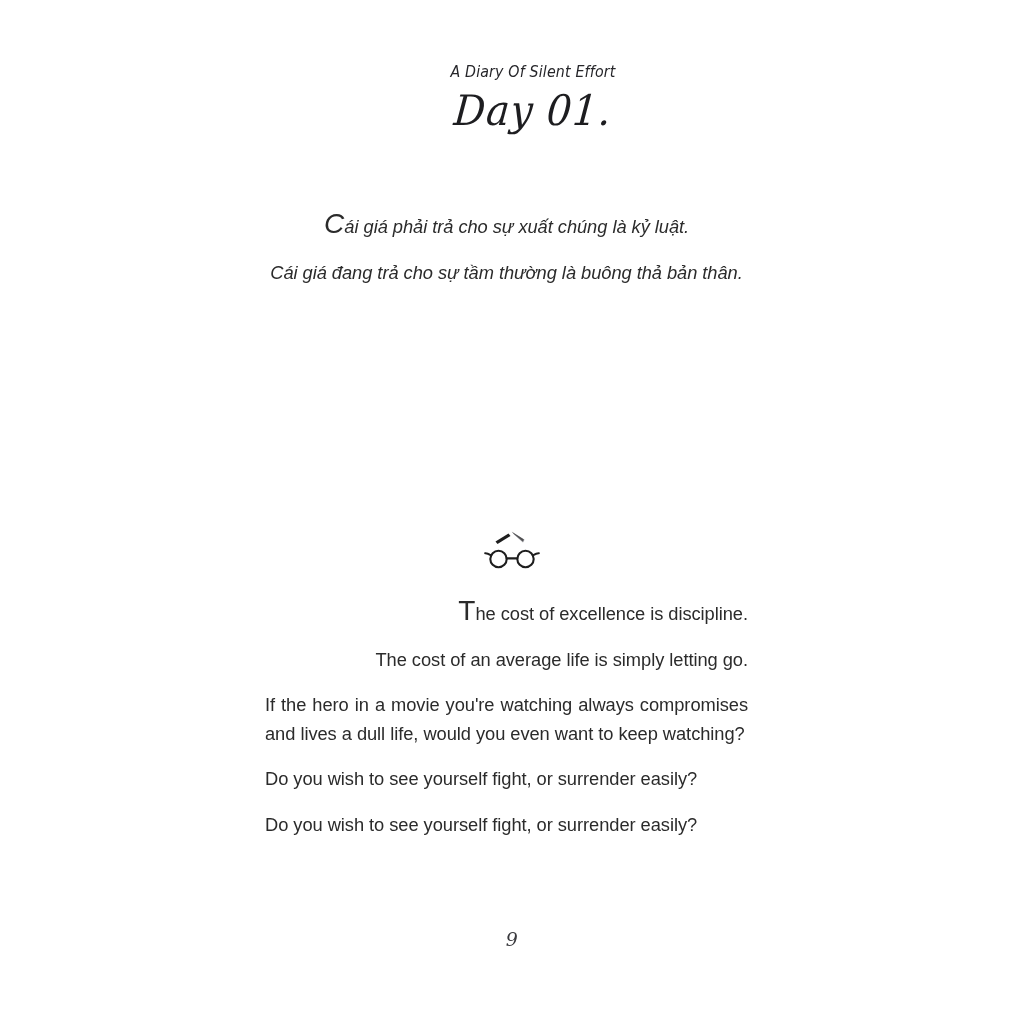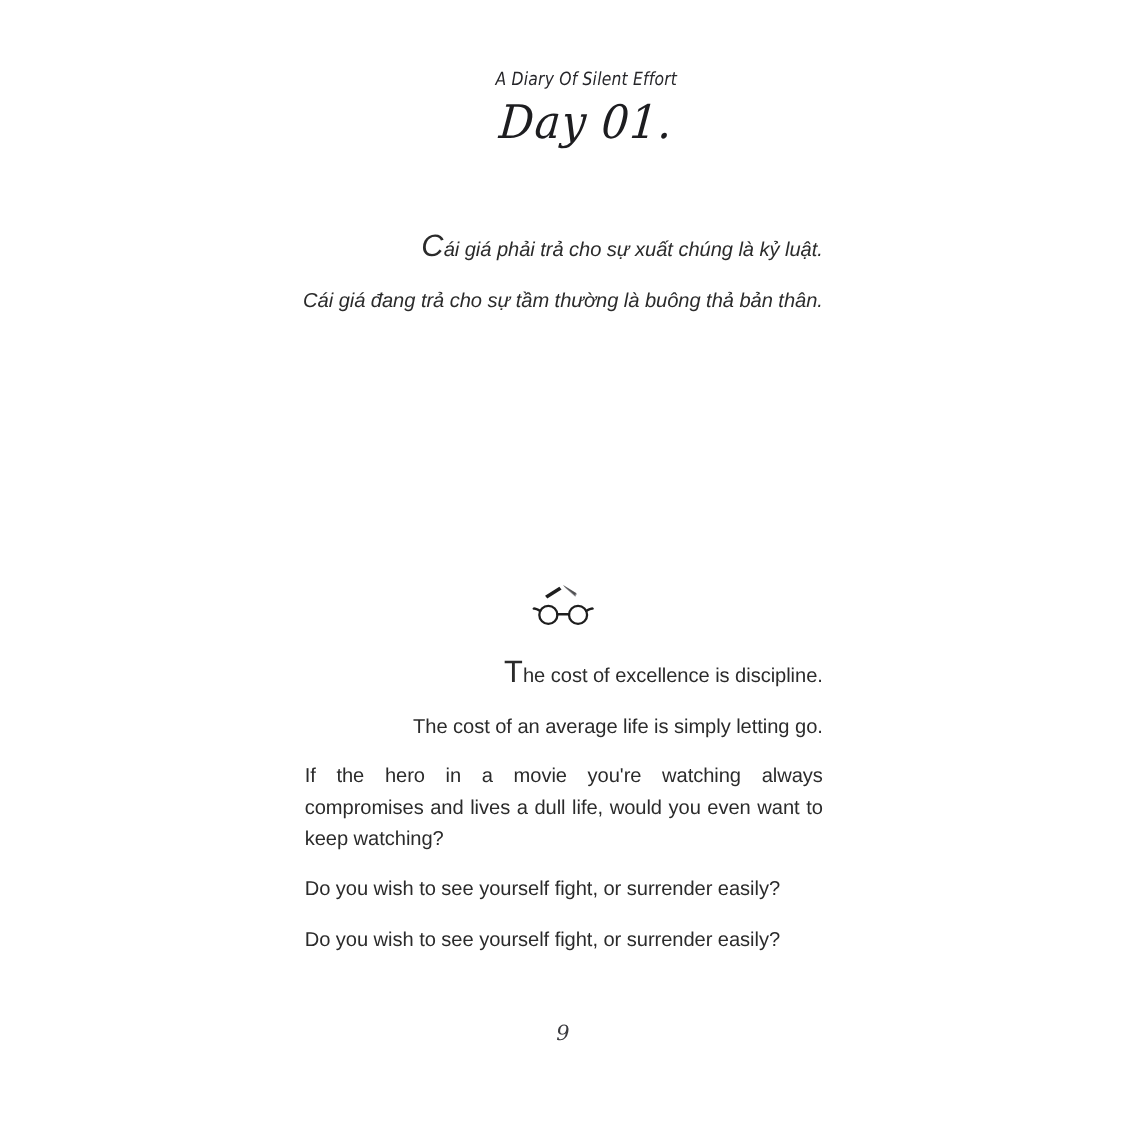--- a/index.html
+++ b/index.html
@@ -79,35 +79,34 @@
 
   p.para {
     margin: 0 0 17px 0;
     font-size: 18.3px;
     line-height: 28.6px;
     color: #2b2b2b;
   }
 
   .block-vi p.para {
     font-style: italic;
-    text-align: right;
+    text-align: center;
     letter-spacing: -0.05px;
   }
 
   .block-en p.para {
     font-style: normal;
     text-align: right;
     letter-spacing: -0.05px;
   }
 
   
   .block-en p.para.justify {
     text-align: justify;
     text-align-last: left;
-    margin-left: 12px;
   }
 
   .dropcap {
     font-size: 28px;
     line-height: 0;
     vertical-align: baseline;
     letter-spacing: 0.2px;
   }
 
   .block-vi .dropcap { font-style: italic; }

